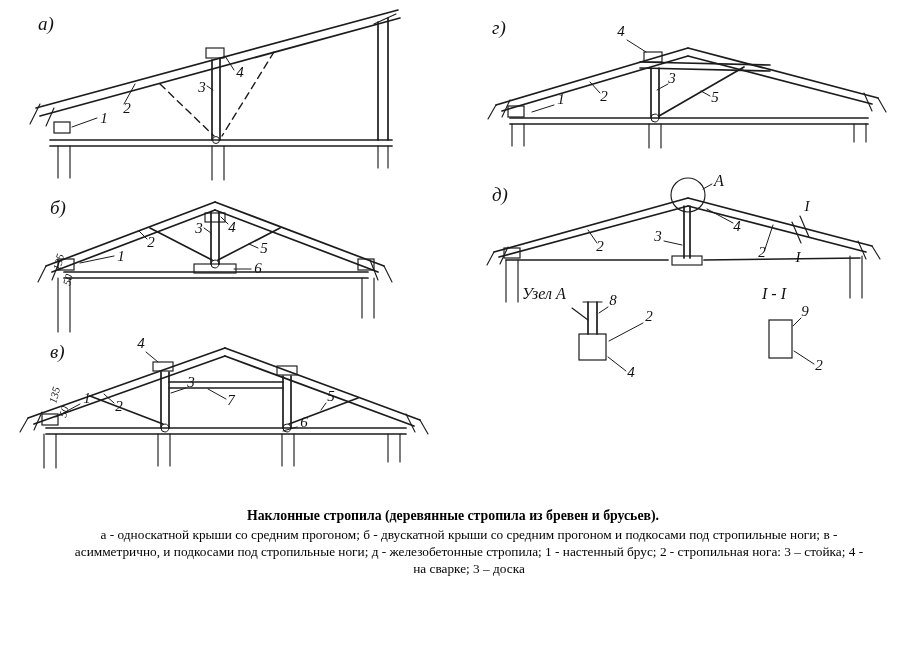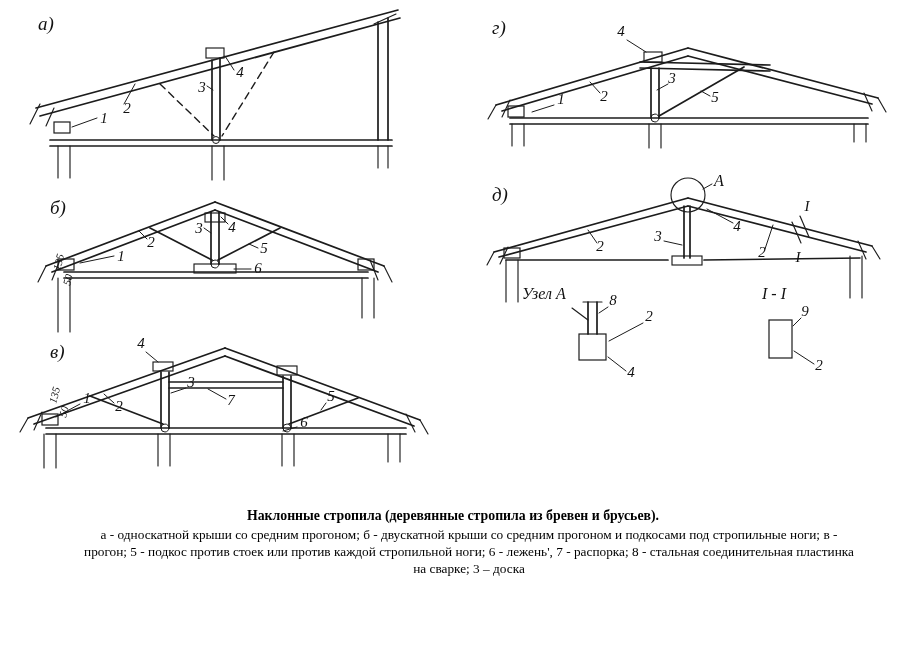--- a/index.html
+++ b/index.html
@@ -326,17 +326,17 @@
       <line class="lead" x1="814" y1="364" x2="794" y2="351"></line>
     </g>
     <text class="callout" text-anchor="middle" x="805" y="316">9</text>
     <text class="callout" text-anchor="middle" x="819" y="370">2</text>
   </g>
 </svg>
 
 <div class="caption">
   <div class="cap-title">Наклонные стропила (деревянные стропила из бревен и брусьев).</div>
   <div class="cap-line">а - односкатной крыши со средним прогоном; б - двускатной крыши со средним прогоном и подкосами под стропильные ноги; в -</div>
-  <div class="cap-line">прогон; 5 - подкос против стоек или против каждой стропильной ноги; 6 - лежень', 7 - распорка; 8 - стальная соединительная пластинка</div>
+  <div class="cap-line">асимметрично, и подкосами под стропильные ноги; д - железобетонные стропила; 1 - настенный брус; 2 - стропильная нога: 3 – стойка; 4 -</div>
   <div class="cap-line">на сварке; 3 – доска</div>
 </div>
 
 </div>
 
 </body></html>

